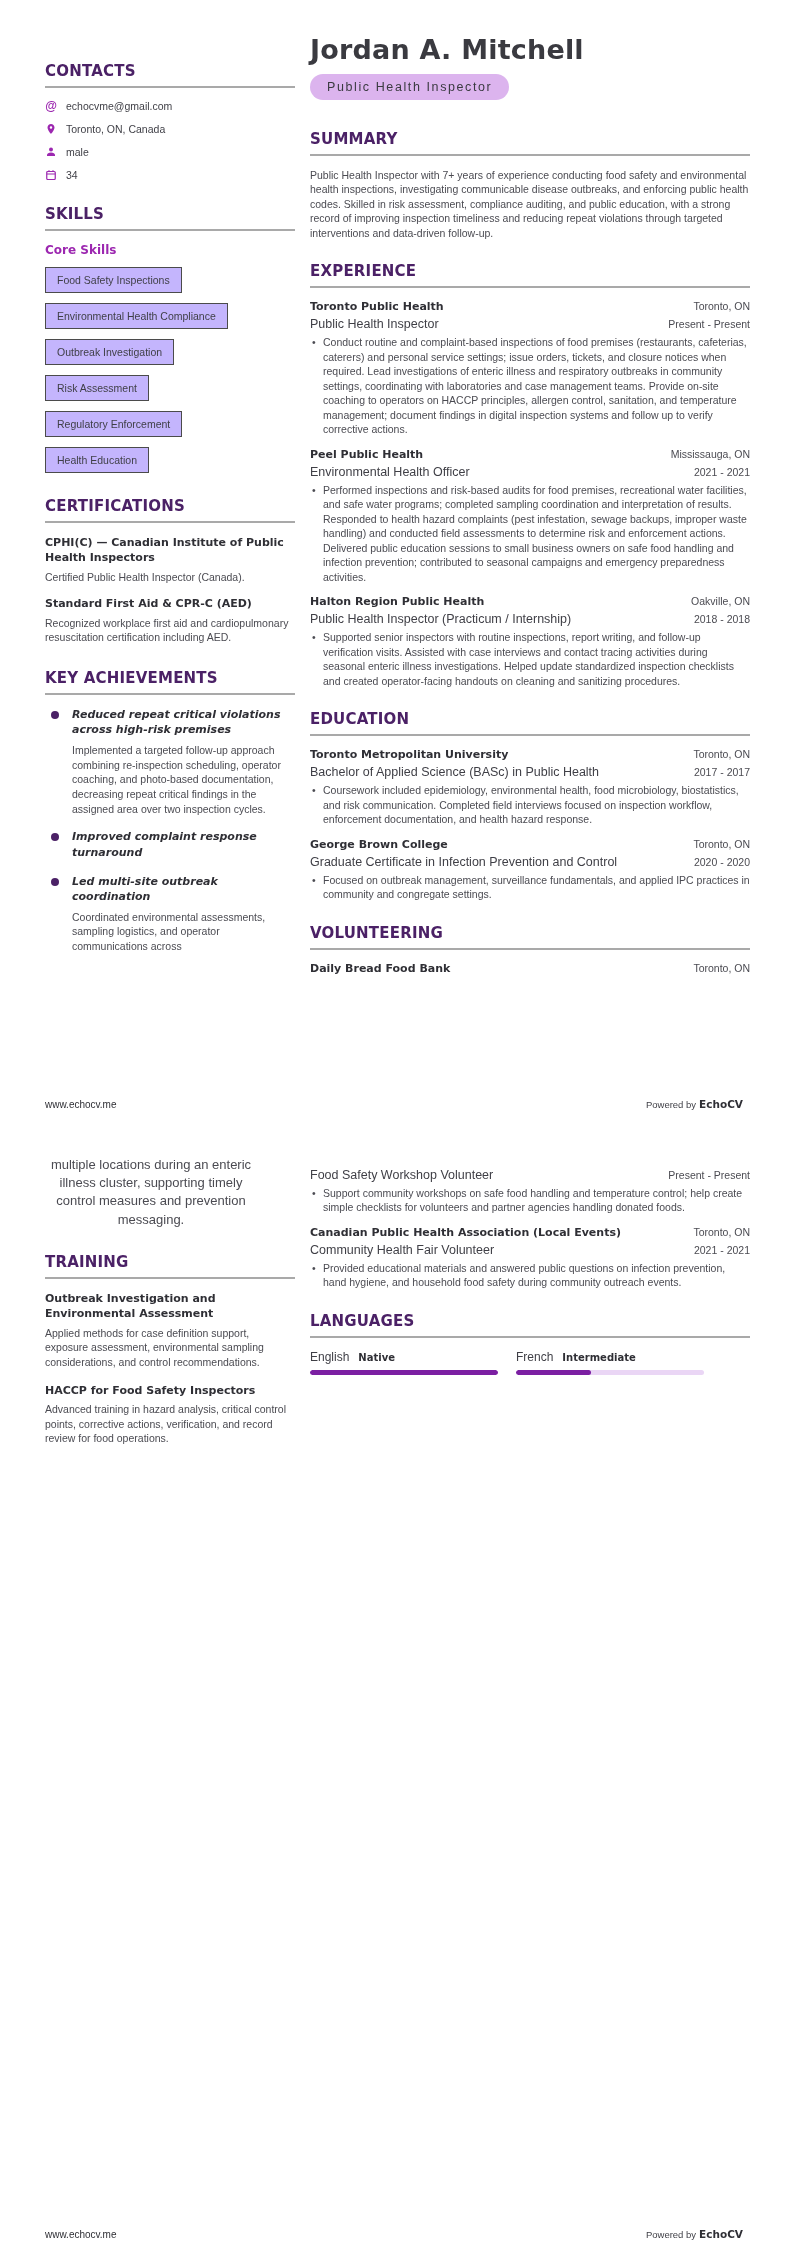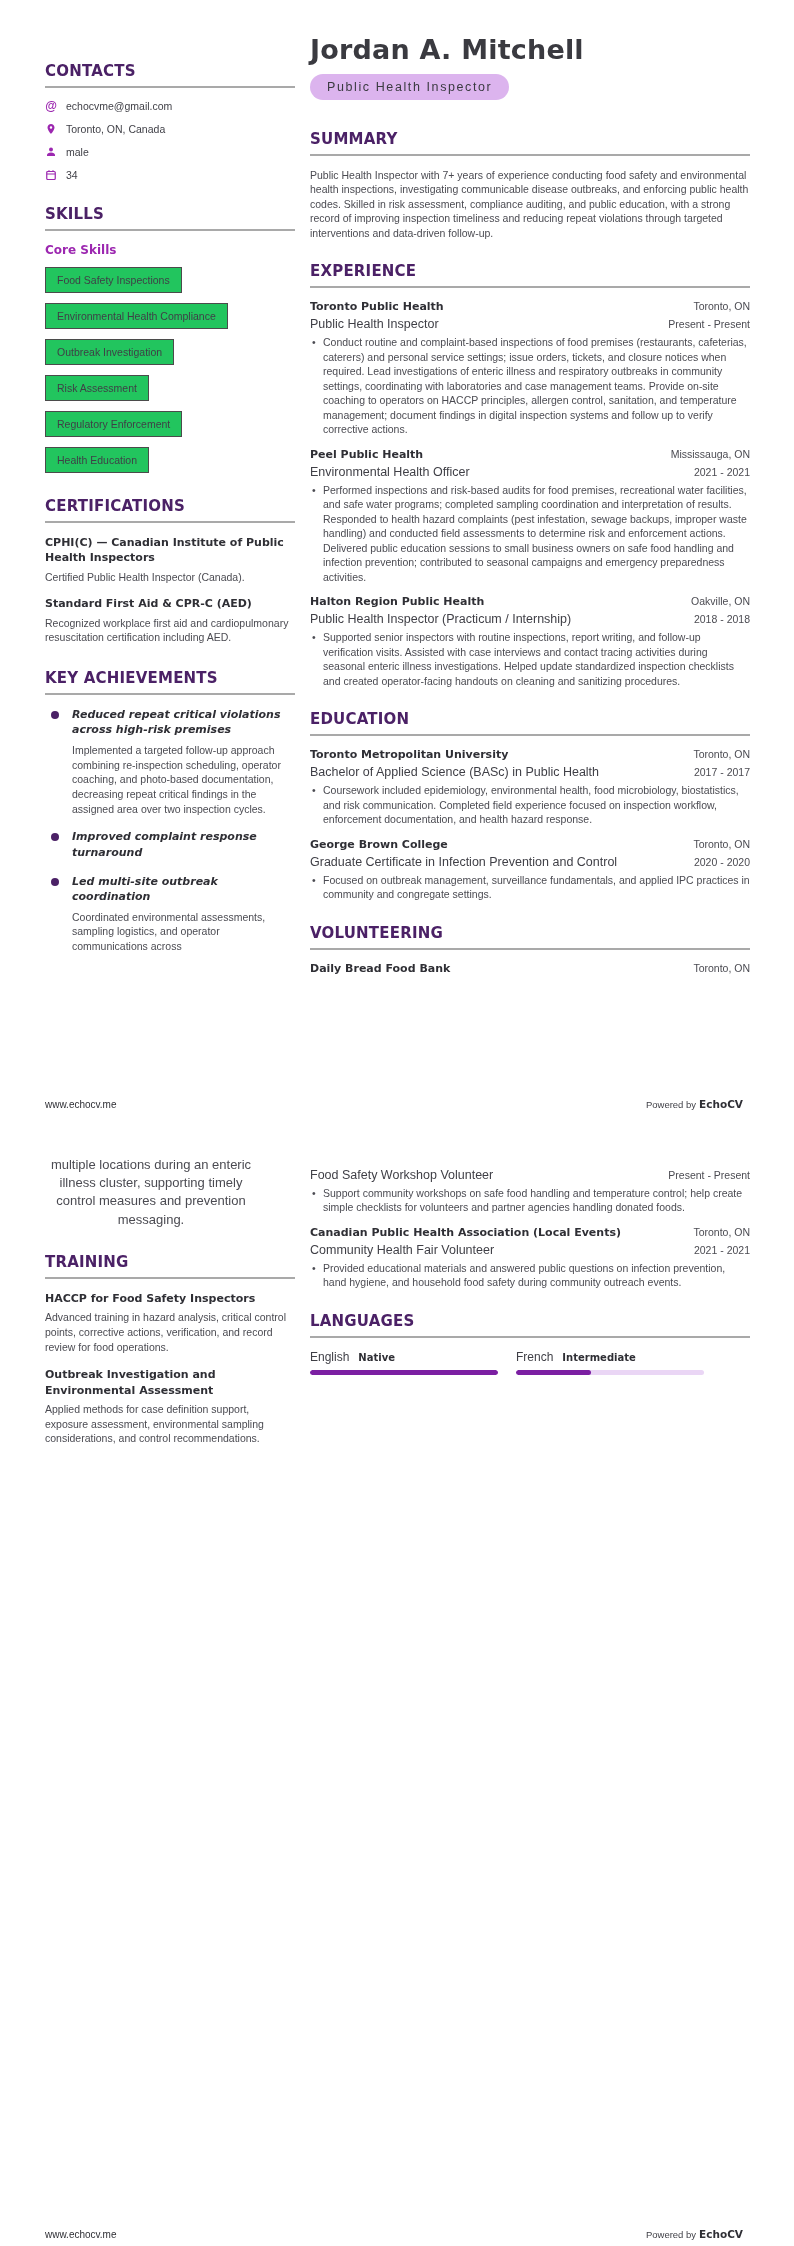--- a/index.html
+++ b/index.html
@@ -32,21 +32,21 @@
   .contact-item { display:flex; align-items:center; gap:9px; font-size:10.5px; color:#3f3f46; margin-bottom:11px; }
   .cicon { width:12px; height:12px; flex:0 0 12px; color:#9c27b0; display:inline-flex; align-items:center; justify-content:center; }
   .cicon svg { width:12px; height:12px; display:block; }
   .at-glyph { font-size:12px; font-weight:bold; color:#9c27b0; line-height:1; }
 
   .gap-sec { margin-top:24px; }
 
   .group-label { font-family:"DejaVu Sans", sans-serif; font-size:12px; font-weight:bold; color:#9c27b0; margin:2px 0 10px 0; }
   .chip-row { margin-bottom:10px; }
   .chip {
-    display:inline-block; border:1.4px solid #4b4b4b; background:#22c55e;
+    display:inline-block; border:1.4px solid #4b4b4b; background:#c4b5fd;
     font-size:10.5px; color:#3f3f46; padding:6px 11px;
   }
 
   .cert-title { font-family:"DejaVu Sans", sans-serif; font-size:11px; font-weight:bold; color:#2f2f35; line-height:1.4; margin-bottom:4px; }
   .cert-desc  { font-size:10.5px; color:#4b4b52; line-height:1.38; margin-bottom:12px; }
 
   .ach-item { display:flex; gap:13px; margin-bottom:13px; }
   .ach-dot { flex:0 0 8px; width:8px; height:8px; border-radius:50%; background:#4b2166; margin-top:4px; margin-left:6px; }
   .ach-title { font-family:"DejaVu Sans", sans-serif; font-size:11px; font-weight:bold; color:#2f2f35; line-height:1.42;font-style:italic; }
   .ach-desc  { font-size:10.5px; color:#4b4b52; line-height:1.4; margin-top:5px; }
@@ -230,21 +230,21 @@
 
     <div class="entry">
       <div class="entry-row">
         <span class="entry-company">Toronto Metropolitan University</span>
         <span class="entry-meta">Toronto, ON</span>
       </div>
       <div class="entry-row">
         <span class="entry-role">Bachelor of Applied Science (BASc) in Public Health</span>
         <span class="entry-meta">2017 - 2017</span>
       </div>
-      <div class="entry-bullet">Coursework included epidemiology, environmental health, food microbiology, biostatistics, and risk communication. Completed field experience focused on inspection workflow, enforcement documentation, and health hazard response.</div>
+      <div class="entry-bullet">Coursework included epidemiology, environmental health, food microbiology, biostatistics, and risk communication. Completed field interviews focused on inspection workflow, enforcement documentation, and health hazard response.</div>
     </div>
 
     <div class="entry">
       <div class="entry-row">
         <span class="entry-company">George Brown College</span>
         <span class="entry-meta">Toronto, ON</span>
       </div>
       <div class="entry-row">
         <span class="entry-role">Graduate Certificate in Infection Prevention and Control</span>
         <span class="entry-meta">2020 - 2020</span>
@@ -272,26 +272,26 @@
 
 <div class="page" id="page2">
 
   <div class="left-col">
     <div class="cont-text">multiple locations during an enteric illness cluster, supporting timely control measures and prevention messaging.</div>
 
     <div class="sec-h gap-sec">TRAINING</div>
     <div class="rule"></div>
 
     <div>
+      <div class="train-title">Outbreak Investigation and Environmental Assessment</div>
+      <div class="train-desc">Applied methods for case definition support, exposure assessment, environmental sampling considerations, and control recommendations.</div>
+    </div>
+    <div>
       <div class="train-title">HACCP for Food Safety Inspectors</div>
       <div class="train-desc">Advanced training in hazard analysis, critical control points, corrective actions, verification, and record review for food operations.</div>
-    </div>
-    <div>
-      <div class="train-title">Outbreak Investigation and Environmental Assessment</div>
-      <div class="train-desc">Applied methods for case definition support, exposure assessment, environmental sampling considerations, and control recommendations.</div>
     </div>
   </div>
 
   <div class="right-col">
     <div class="entry">
       <div class="entry-row">
         <span class="entry-role" style="margin-top:0">Food Safety Workshop Volunteer</span>
         <span class="entry-meta">Present - Present</span>
       </div>
       <div class="entry-bullet">Support community workshops on safe food handling and temperature control; help create simple checklists for volunteers and partner agencies handling donated foods.</div>

